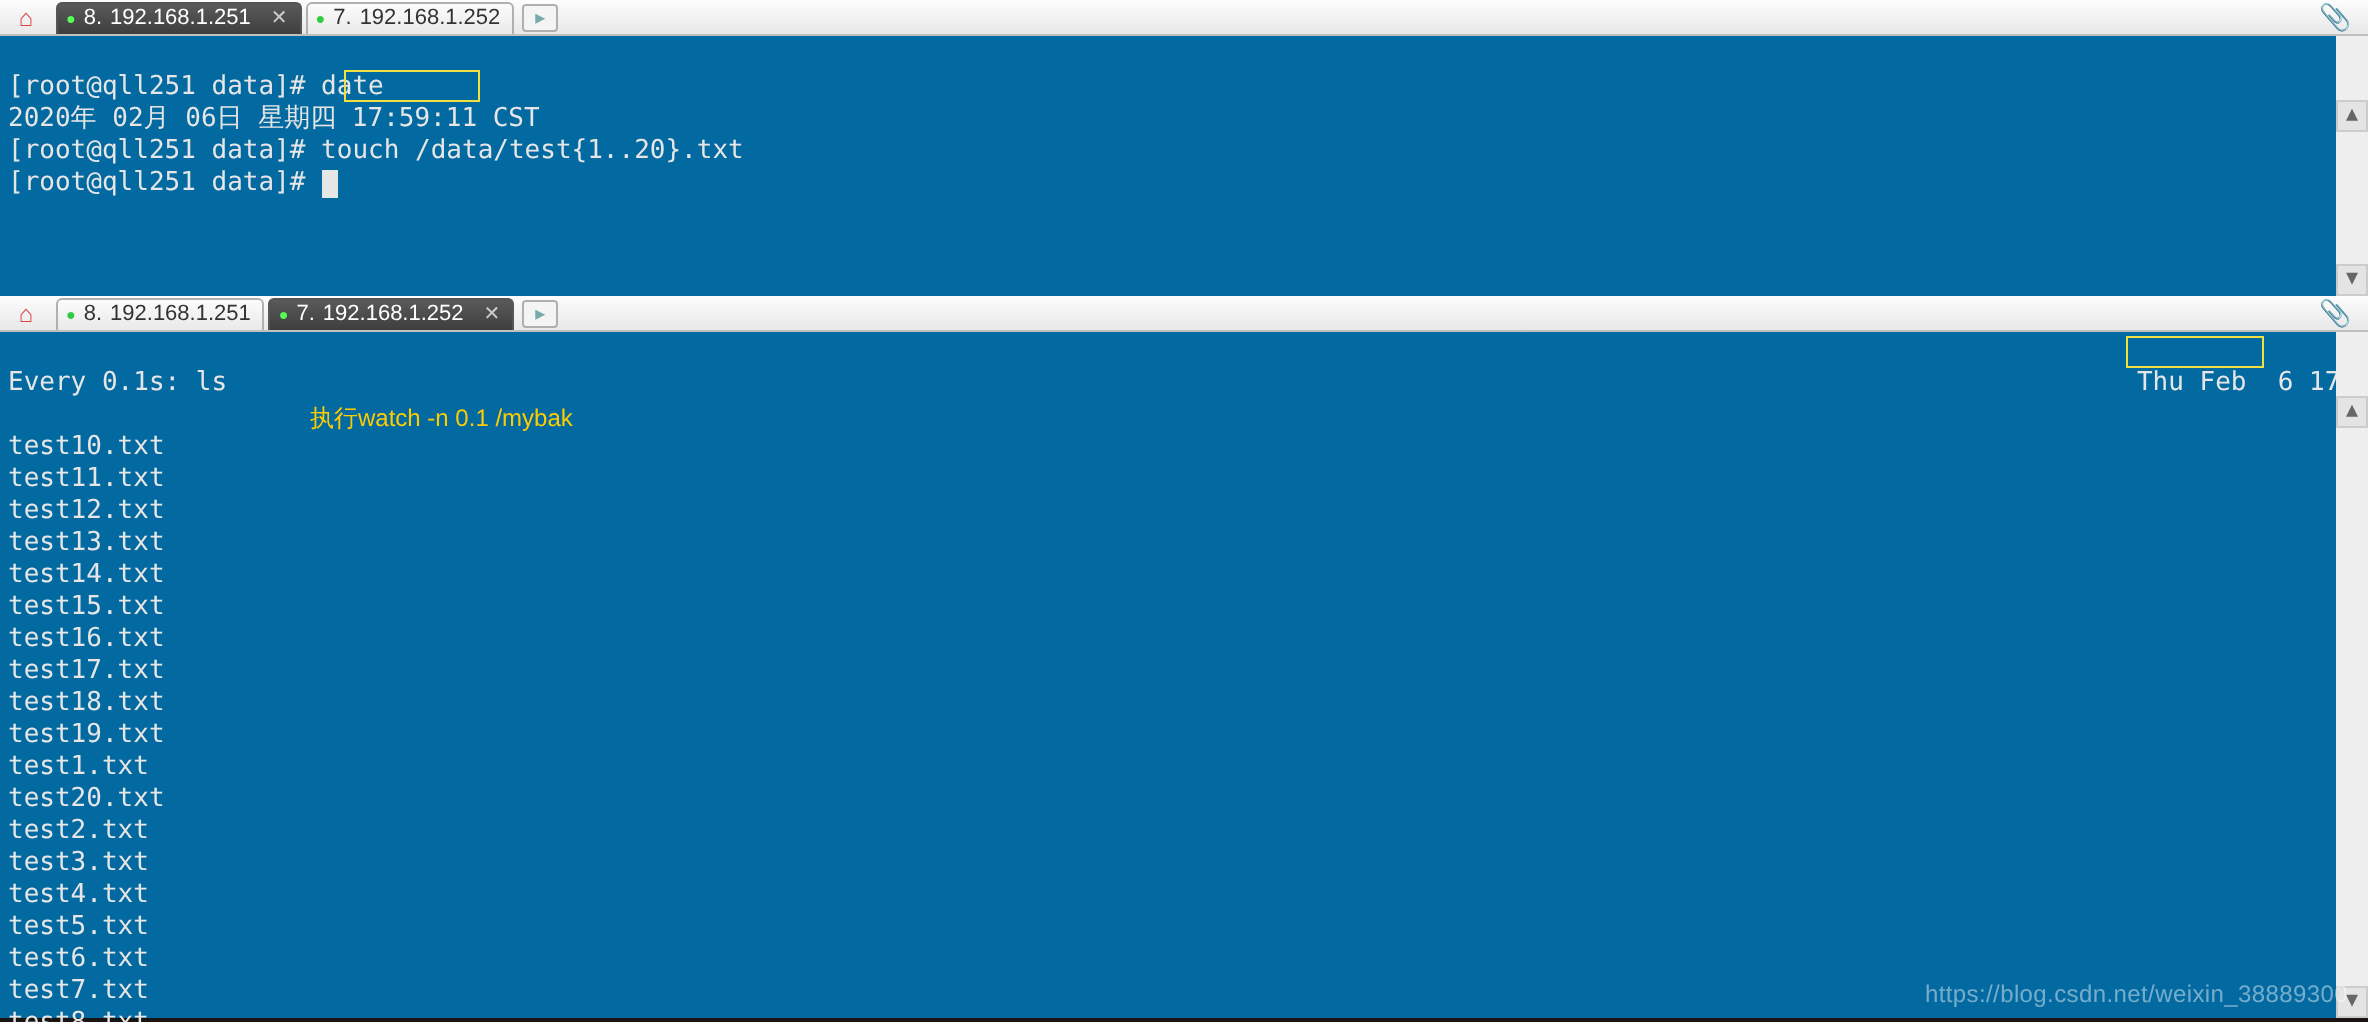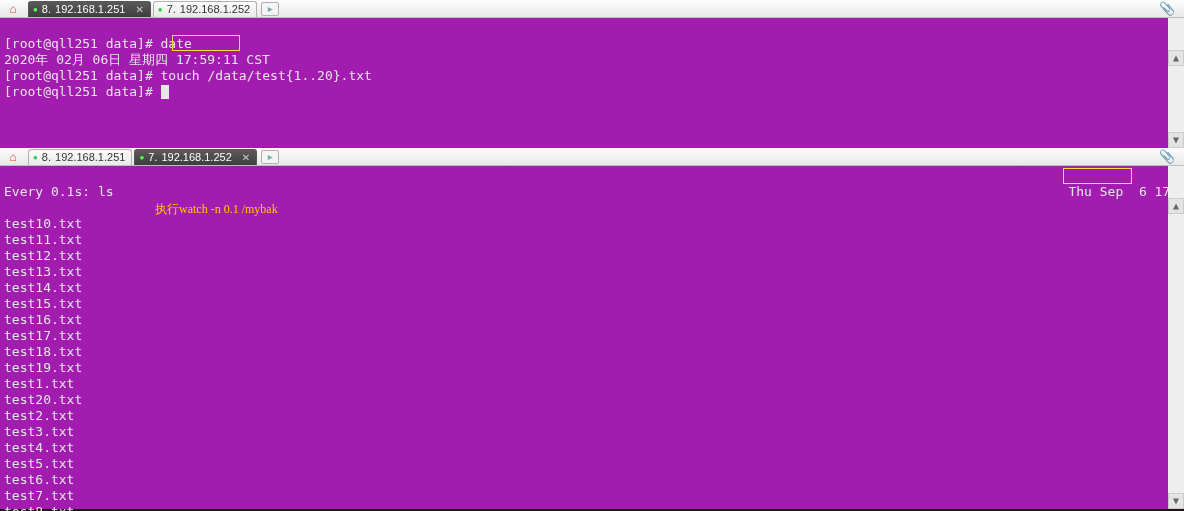--- a/index.html
+++ b/index.html
@@ -77,21 +77,21 @@
   .tabbar .right-clip {
     margin-left: auto;
     font-size: 13px;
     color: #6aa0d8;
     padding-right: 6px;
     cursor: pointer;
   }
 
   
   .term {
-    background: #a21caf;
+    background: #0369a1;
     color: #e6e6e6;
     padding: 2px 4px;
     line-height: 16px;
     white-space: pre;
     position: relative;
   }
   #top-term { height: 130px; }
   #bot-term { height: 343px; }
 
   .box-top {
@@ -134,21 +134,21 @@
     width: 8px; height: 14px;
     background: #e6e6e6;
     vertical-align: text-bottom;
   }
 
   .overlay-note {
     position: absolute;
     left: 155px;
     top: 34px;
     color: #ffcc00;
-    font-family: Liberation Serif, serif;
+    font-family: Liberation Sans, sans-serif;
     font-size: 12px;
     line-height: 18px;
     white-space: normal;
   }
 
   .watermark {
     position: absolute;
     right: 10px;
     bottom: 4px;
     color: rgba(255,255,255,0.45);
@@ -208,21 +208,21 @@
       <span class="dot">●</span>
       <span>7.</span>
       <span>192.168.1.252</span>
       <span class="close-x">✕</span>
     </div>
     <div class="plus">▸</div>
     <div class="right-clip">📎</div>
   </div>
 
   <div class="term" id="bot-term">
-<span>Every 0.1s: ls</span><span id="hdr-pad">                                                                                                                          </span><span>Thu Sep  6 </span><span>17:59:13</span>
+<span>Every 0.1s: ls</span><span id="hdr-pad">                                                                                                                          </span><span>Thu Feb  6 </span><span>17:59:13</span>
 
 <span id="file-list">test10.txt
 test11.txt
 test12.txt
 test13.txt
 test14.txt
 test15.txt
 test16.txt
 test17.txt
 test18.txt
@@ -238,14 +238,15 @@
 test8.txt
 test9.txt</span>
     <div class="box-bot"></div>
     <div class="overlay-note">
       <div>执行watch -n 0.1 /mybak</div>
     </div>
     <div class="scrollbar-stub">
       <div class="arrow">▲</div>
       <div class="arrow down">▼</div>
     </div>
+    <div class="watermark">https://blog.csdn.net/weixin_38889300</div>
   </div>
 </div>
 
 </body></html>

